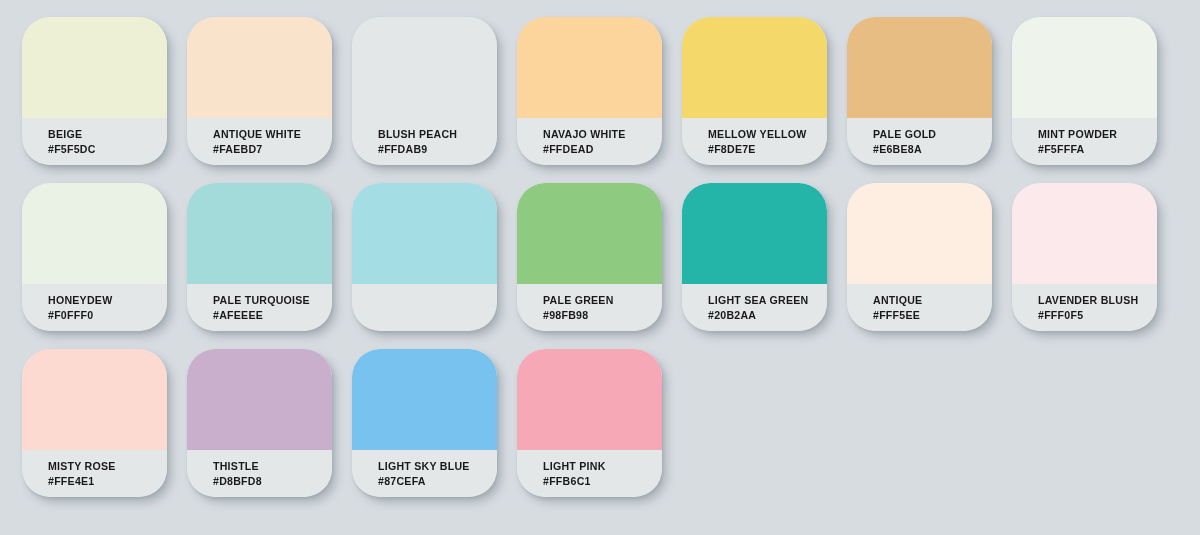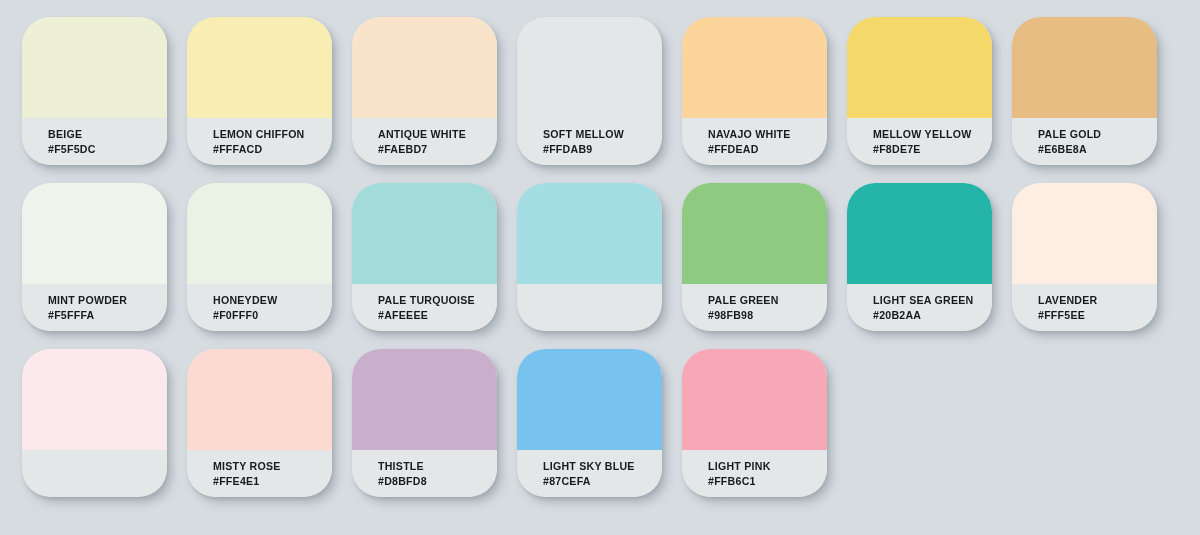--- a/index.html
+++ b/index.html
@@ -81,37 +81,30 @@
 
 <div id="palette-grid">
     <div class="swatch-card">
       <div class="swatch-color" style="background: rgb(238, 240, 213);"></div>
       <div class="swatch-label">
         <span class="swatch-name">BEIGE</span>
         <span class="swatch-hex">#F5F5DC</span>
       </div>
     </div>
     <div class="swatch-card">
-      <div class="swatch-color" style="background: rgb(248, 238, 180);"></div>
-      <div class="swatch-label">
-        <span class="swatch-name">LEMON CHIFFON</span>
-        <span class="swatch-hex">#FFFACD</span>
-      </div>
-    </div>
-    <div class="swatch-card">
       <div class="swatch-color" style="background: rgb(250, 227, 203);"></div>
       <div class="swatch-label">
         <span class="swatch-name">ANTIQUE WHITE</span>
         <span class="swatch-hex">#FAEBD7</span>
       </div>
     </div>
     <div class="swatch-card">
       <div class="swatch-color"></div>
       <div class="swatch-label">
-        <span class="swatch-name">SOFT MELLOW</span>
+        <span class="swatch-name">BLUSH PEACH</span>
         <span class="swatch-hex">#FFDAB9</span>
       </div>
     </div>
     <div class="swatch-card">
       <div class="swatch-color" style="background: rgb(252, 213, 156);"></div>
       <div class="swatch-label">
         <span class="swatch-name">NAVAJO WHITE</span>
         <span class="swatch-hex">#FFDEAD</span>
       </div>
     </div>
@@ -163,26 +156,30 @@
     <div class="swatch-card">
       <div class="swatch-color" style="background: rgb(36, 181, 168);"></div>
       <div class="swatch-label">
         <span class="swatch-name">LIGHT SEA GREEN</span>
         <span class="swatch-hex">#20B2AA</span>
       </div>
     </div>
     <div class="swatch-card">
       <div class="swatch-color" style="background: rgb(253, 238, 225);"></div>
       <div class="swatch-label">
-        <span class="swatch-name">LAVENDER</span>
+        <span class="swatch-name">ANTIQUE</span>
         <span class="swatch-hex">#FFF5EE</span>
       </div>
     </div>
     <div class="swatch-card">
       <div class="swatch-color" style="background: rgb(251, 233, 236);"></div>
+      <div class="swatch-label">
+        <span class="swatch-name">LAVENDER BLUSH</span>
+        <span class="swatch-hex">#FFF0F5</span>
+      </div>
     </div>
     <div class="swatch-card">
       <div class="swatch-color" style="background: rgb(252, 218, 209);"></div>
       <div class="swatch-label">
         <span class="swatch-name">MISTY ROSE</span>
         <span class="swatch-hex">#FFE4E1</span>
       </div>
     </div>
     <div class="swatch-card">
       <div class="swatch-color" style="background: rgb(201, 175, 204);"></div>

